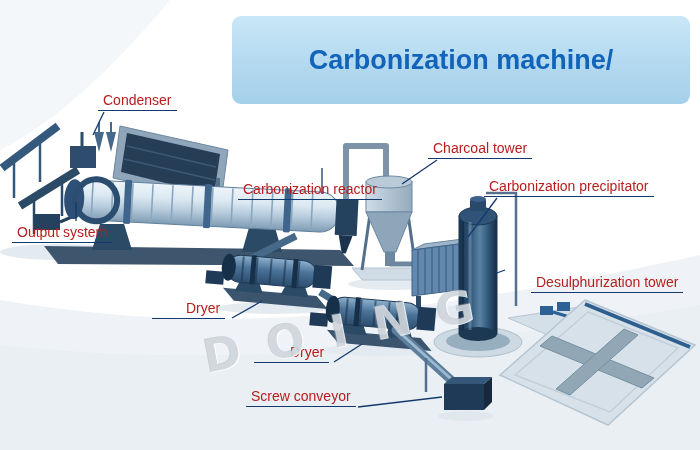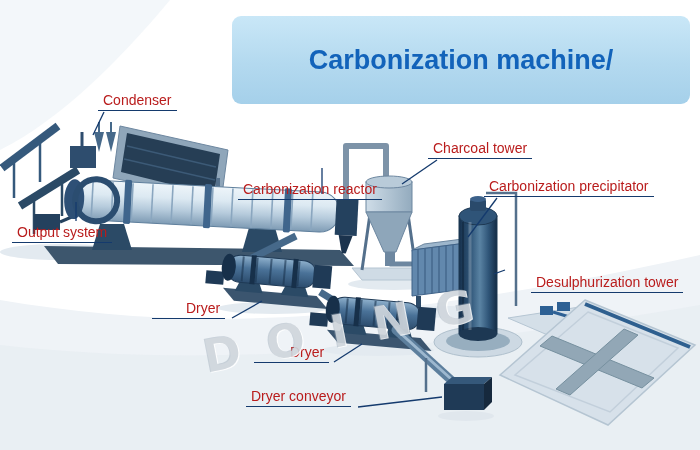--- a/index.html
+++ b/index.html
@@ -248,16 +248,16 @@
   </div>
 
   <div class="lbl" id="lbl-condenser">Condenser</div>
   <div class="lbl" id="lbl-reactor">Carbonization reactor</div>
   <div class="lbl" id="lbl-cooling">Charcoal tower</div>
   <div class="lbl" id="lbl-esp">Carbonization precipitator</div>
   <div class="lbl" id="lbl-desulph">Desulphurization tower</div>
   <div class="lbl" id="lbl-output">Output system</div>
   <div class="lbl" id="lbl-dryer1">Dryer</div>
   <div class="lbl" id="lbl-dryer2">Dryer</div>
-  <div class="lbl" id="lbl-screw">Dryer conveyor</div>
+  <div class="lbl" id="lbl-screw">Screw conveyor</div>
 
   <div class="watermark">DOING</div>
 </div>
 
 </body></html>

